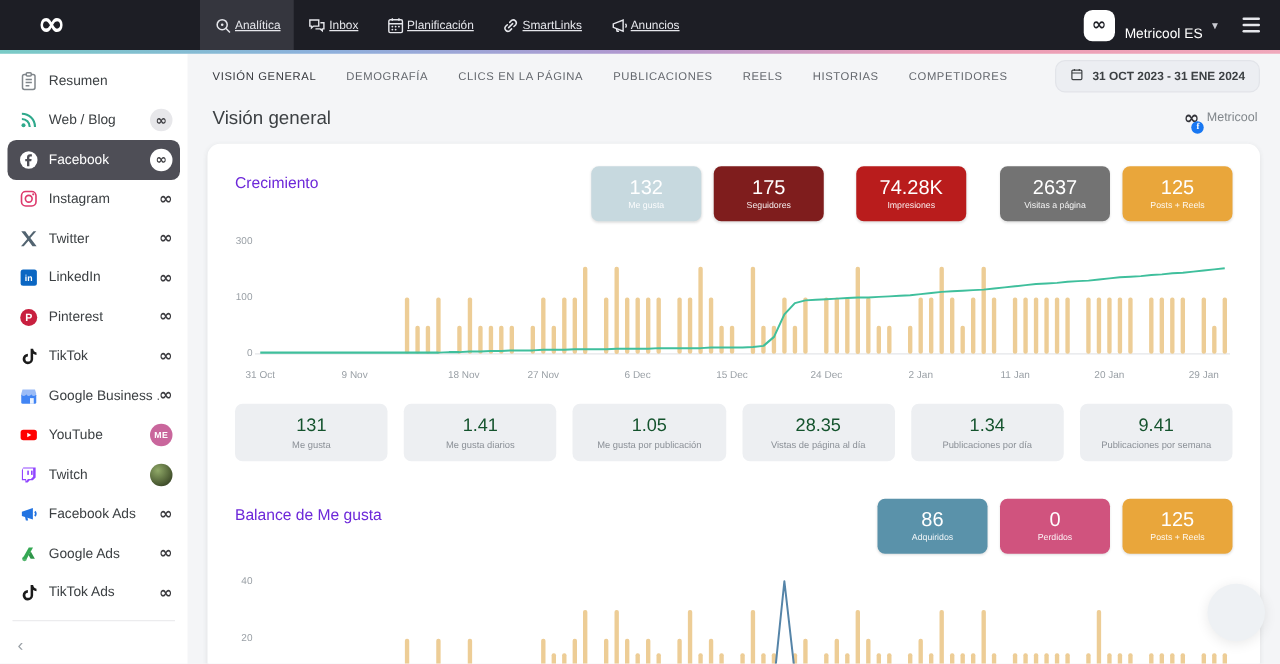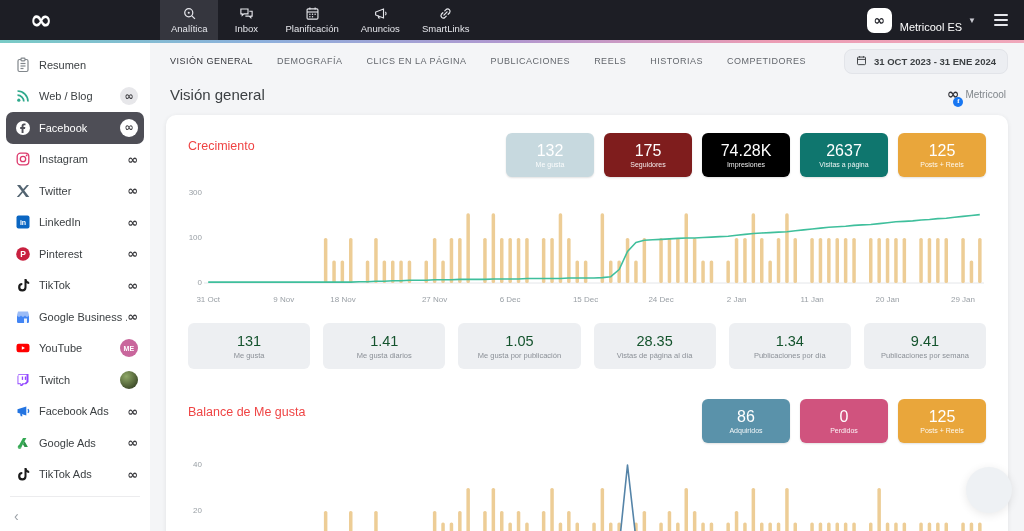--- a/index.html
+++ b/index.html
@@ -2,21 +2,21 @@
 <html><head>
 <meta charset="utf-8">
 <style>
   * { margin:0; padding:0; box-sizing:border-box; }
   html,body { width:1024px; height:531px; overflow:hidden; font-family:"Liberation Sans", sans-serif; background:#f4f5f7; position:relative; }
 
   
   .topbar{position:absolute;top:0;left:0;right:0;height:40px;background:#1d1e25;display:flex;align-items:center;color:#fff;z-index:5;}
   .brand{margin-left:30px;font-size:27px;font-weight:700;line-height:36px;color:#fff;font-family:"DejaVu Sans",sans-serif;cursor:pointer;}
   .topnav{position:absolute;left:160px;top:0;height:40px;display:flex;}
-  .navitem{min-width:56px;padding:0 11px;display:flex;flex-direction:column;align-items:center;justify-content:center;gap:2px;font-size:9.5px;color:#e6e7ec;cursor:pointer;}
+  .navitem{min-width:56px;padding:0 11px;display:flex;flex-direction:row;align-items:center;justify-content:center;gap:2px;font-size:9.5px;color:#e6e7ec;cursor:pointer;text-decoration:underline;}
   .navitem.active{background:#35363e;}
   .navitem .nicon{width:15px;height:15px;display:flex;align-items:center;justify-content:center;}
   .navitem .nicon svg{width:15px;height:15px;}
   .account{margin-left:auto;display:flex;align-items:center;margin-right:16px;}
   .acc-logo{width:25px;height:25px;background:#fff;border-radius:7px;color:#1d1e25;display:flex;align-items:center;justify-content:center;font-weight:700;font-size:14px;font-family:"DejaVu Sans",sans-serif;cursor:pointer;}
   .acc-name{font-size:11px;margin-left:8px;cursor:pointer;margin-top:13px;}
   .chev{font-size:8px;margin-left:6px;color:#c9cad1;cursor:pointer;}
   .hamburger{margin-left:18px;cursor:pointer;display:flex;flex-direction:column;gap:3px;}
   .hamburger i{display:block;width:14px;height:2px;background:#e6e7ec;border-radius:1px;}
   .grad{position:absolute;top:40px;left:0;right:0;height:3px;background:linear-gradient(90deg,#79cbc6,#8cb0dc,#b197cf,#eb9cb4,#f0a8bb);z-index:5;}
@@ -46,21 +46,21 @@
   .datepill{margin-left:auto;display:flex;align-items:center;gap:7px;background:#eceef2;border:1px solid #e2e4e9;border-radius:8px;padding:5px 11px;font-size:9.5px;font-weight:700;color:#3c4043;cursor:pointer;white-space:nowrap;}
   .datepill svg{width:11px;height:11px;}
   .titlerow{display:flex;align-items:center;margin-top:2px;height:26px;}
   h1{font-size:15px;font-weight:400;color:#3c4043;margin-left:4px;}
   .watermark{margin-left:auto;display:flex;align-items:center;gap:6px;font-size:10px;color:#80868b;margin-right:2px;}
   .wm-logo{position:relative;font-size:15px;font-weight:700;color:#33343a;line-height:1;font-family:"DejaVu Sans",sans-serif;}
   .wm-fb{position:absolute;right:-4px;bottom:-5px;width:10px;height:10px;border-radius:50%;background:#1877f2;color:#fff;font-size:7px;font-weight:700;display:flex;align-items:center;justify-content:center;font-family:"Liberation Serif",serif;}
 
   .card{background:#fff;border-radius:10px;box-shadow:0 1px 4px rgba(60,64,67,.10);margin-top:8px;padding:18px 22px;height:560px;position:relative;}
   .sec-head{display:flex;justify-content:space-between;align-items:flex-start;}
-  .sec-head h2{font-size:12.5px;font-weight:400;color:#ef4444;margin-top:6px;}
+  .sec-head h2{font-size:12.5px;font-weight:400;color:#6d28d9;margin-top:6px;}
   .statrow{display:flex;gap:10px;}
   .cstat{width:88px;height:44px;border-radius:6px;color:#fff;display:flex;flex-direction:column;align-items:center;justify-content:center;box-shadow:0 1px 2px rgba(0,0,0,.12);}
   .cstat .v{font-size:16px;line-height:1.15;}
   .cstat .l{font-size:7px;opacity:.92;margin-top:1px;white-space:nowrap;}
 
   .chart-wrap{position:relative;margin-top:14px;height:118px;}
   .chart2-wrap{position:relative;margin-top:14px;height:200px;}
   .ytick{position:absolute;left:0;width:14px;text-align:right;font-size:8px;color:#9aa0a6;line-height:1;}
   .xtick{position:absolute;transform:translateX(-50%);font-size:8px;color:#9aa0a6;white-space:nowrap;}
 
@@ -110,37 +110,37 @@
               <circle cx="10.8" cy="8.8" r=".8"></circle>
               <circle cx="5.2" cy="11.4" r=".8"></circle>
               <circle cx="8" cy="11.4" r=".8"></circle>
             </g>
           </svg>
         </span>
     <span class="nlabel">Planificación</span>
   </div>
       <div class="navitem">
     <span class="nicon">
+          <svg viewBox="0 0 16 16" fill="none" stroke="currentColor" stroke-width="1.3" stroke-linecap="round">
+            <path d="M6.3 9.7l3.4-3.4"></path>
+            <path d="M7.2 5.2l1.6-1.6a2.6 2.6 0 0 1 3.6 3.6l-1.6 1.6"></path>
+            <path d="M8.8 10.8l-1.6 1.6a2.6 2.6 0 0 1-3.6-3.6l1.6-1.6"></path>
+          </svg>
+        </span>
+    <span class="nlabel">SmartLinks</span>
+  </div>
+      <div class="navitem">
+    <span class="nicon">
           <svg viewBox="0 0 16 16" fill="none" stroke="currentColor" stroke-width="1.2">
             <path d="M2.8 6.5v3l8.4 3.2V3.3z"></path>
             <path d="M13.2 6.3a2.4 2.4 0 0 1 0 3.4"></path>
             <path d="M5.4 10.2l.7 2.6h1.6"></path>
           </svg>
         </span>
     <span class="nlabel">Anuncios</span>
-  </div>
-      <div class="navitem">
-    <span class="nicon">
-          <svg viewBox="0 0 16 16" fill="none" stroke="currentColor" stroke-width="1.3" stroke-linecap="round">
-            <path d="M6.3 9.7l3.4-3.4"></path>
-            <path d="M7.2 5.2l1.6-1.6a2.6 2.6 0 0 1 3.6 3.6l-1.6 1.6"></path>
-            <path d="M8.8 10.8l-1.6 1.6a2.6 2.6 0 0 1-3.6-3.6l1.6-1.6"></path>
-          </svg>
-        </span>
-    <span class="nlabel">SmartLinks</span>
   </div>
     </nav>
   <div class="account">
     <div class="acc-logo">∞</div>
     <span class="acc-name">Metricool ES</span>
     <span class="chev">▼</span>
     <div class="hamburger">
         <i></i>
         <i></i>
         <i></i>
@@ -361,25 +361,25 @@
       <h2>Crecimiento</h2>
       <div class="statrow" id="growth-stats">
           <div class="cstat" style="background: rgb(199, 217, 223);">
     <div class="v">132</div>
     <div class="l">Me gusta</div>
   </div>
           <div class="cstat" style="background: #7f1d1d;">
     <div class="v">175</div>
     <div class="l">Seguidores</div>
   </div>
-          <div class="cstat" style="background: #000000;">
+          <div class="cstat" style="background: #b91c1c; margin-left: 16px;">
     <div class="v">74.28K</div>
     <div class="l">Impresiones</div>
   </div>
-          <div class="cstat" style="background: #0f766e;">
+          <div class="cstat" style="background: #737373; margin-left: 17px;">
     <div class="v">2637</div>
     <div class="l">Visitas a página</div>
   </div>
           <div class="cstat" style="background: rgb(233, 166, 59);">
     <div class="v">125</div>
     <div class="l">Posts + Reels</div>
   </div>
         </div>
     </div>
     <div class="chart-wrap" id="chart1">
@@ -453,21 +453,21 @@
           <rect x="757.3" y="47.0" width="3.5" height="45.0" rx="1.6" fill="#edcd96"></rect>
           <rect x="765.7" y="69.5" width="3.5" height="22.5" rx="1.6" fill="#edcd96"></rect>
           <rect x="774.1" y="47.0" width="3.5" height="45.0" rx="1.6" fill="#edcd96"></rect>
           <polyline points="4.2,91.1 12.6,91.1 21.0,91.1 29.4,91.1 37.7,91.1 46.1,91.1 54.5,91.1 62.9,91.1 71.3,91.1 79.7,91.1 88.1,91.1 96.5,91.1 104.8,91.1 113.2,91.1 121.6,91.1 130.0,91.1 138.4,91.1 146.8,91.1 155.2,90.7 163.5,90.7 171.9,90.2 180.3,90.2 188.7,89.8 197.1,89.8 205.5,89.3 213.9,89.3 222.3,89.3 230.6,88.8 239.0,88.8 247.4,88.8 255.8,88.4 264.2,88.4 272.6,88.4 281.0,88.4 289.4,88.0 297.7,88.0 306.1,88.0 314.5,88.0 322.9,87.5 331.3,87.5 339.7,87.5 348.1,87.5 356.5,87.5 364.8,87.0 373.2,87.0 381.6,87.0 390.0,87.0 398.4,86.6 406.8,85.7 415.2,78.5 423.5,60.5 431.9,51.5 440.3,49.3 448.7,48.8 457.1,48.4 465.5,47.9 473.9,47.4 482.3,47.0 490.6,47.0 499.0,46.5 507.4,46.1 515.8,45.6 524.2,45.2 532.6,44.3 541.0,43.4 549.4,42.5 557.7,42.0 566.1,41.6 574.5,41.1 582.9,40.7 591.3,39.8 599.7,38.9 608.1,38.0 616.5,37.1 624.8,36.2 633.2,35.8 641.6,35.3 650.0,34.4 658.4,33.9 666.8,33.5 675.2,32.6 683.5,31.7 691.9,30.8 700.3,30.4 708.7,29.9 717.1,29.0 725.5,28.5 733.9,27.6 742.3,27.2 750.6,26.3 759.0,25.4 767.4,24.5 775.8,23.6" fill="none" stroke="#3fbf9c" stroke-width="1.6" stroke-linejoin="round"></polyline>
         </svg>
         <div class="ytick" style="top:-2.0px">300</div>
         <div class="ytick" style="top:43.0px">100</div>
         <div class="ytick" style="top:88.0px">0</div>
         <div class="xtick" style="left:20.2px;top:104px">31 Oct</div>
         <div class="xtick" style="left:95.7px;top:104px">9 Nov</div>
-        <div class="xtick" style="left:155px;top:104px">18 Nov</div>
+        <div class="xtick" style="left:183px;top:104px">18 Nov</div>
         <div class="xtick" style="left:246.6px;top:104px">27 Nov</div>
         <div class="xtick" style="left:322.1px;top:104px">6 Dec</div>
         <div class="xtick" style="left:397.6px;top:104px">15 Dec</div>
         <div class="xtick" style="left:473.1px;top:104px">24 Dec</div>
         <div class="xtick" style="left:548.6px;top:104px">2 Jan</div>
         <div class="xtick" style="left:624.1px;top:104px">11 Jan</div>
         <div class="xtick" style="left:699.5px;top:104px">20 Jan</div>
         <div class="xtick" style="left:775.0px;top:104px">29 Jan</div>
       </div>
     <div class="graystats" id="gray-stats">

